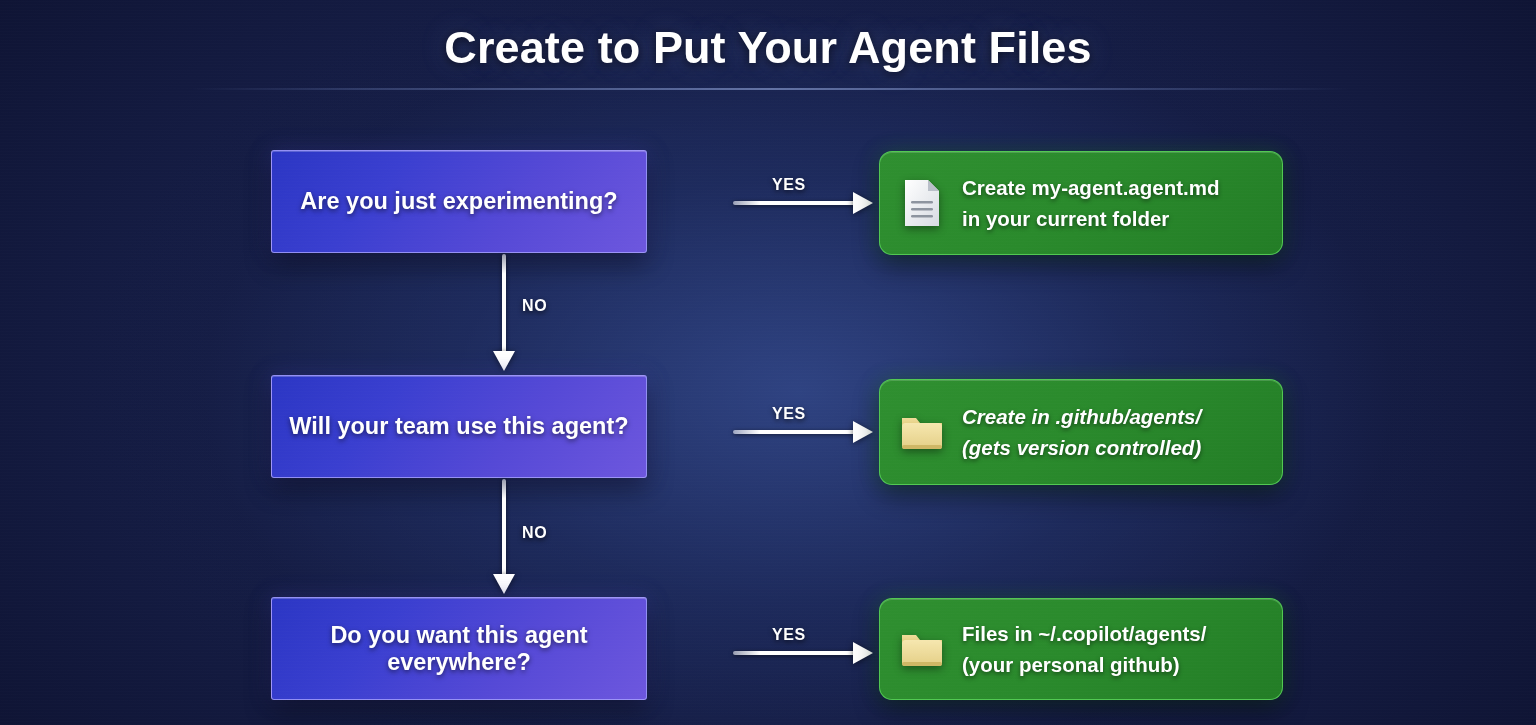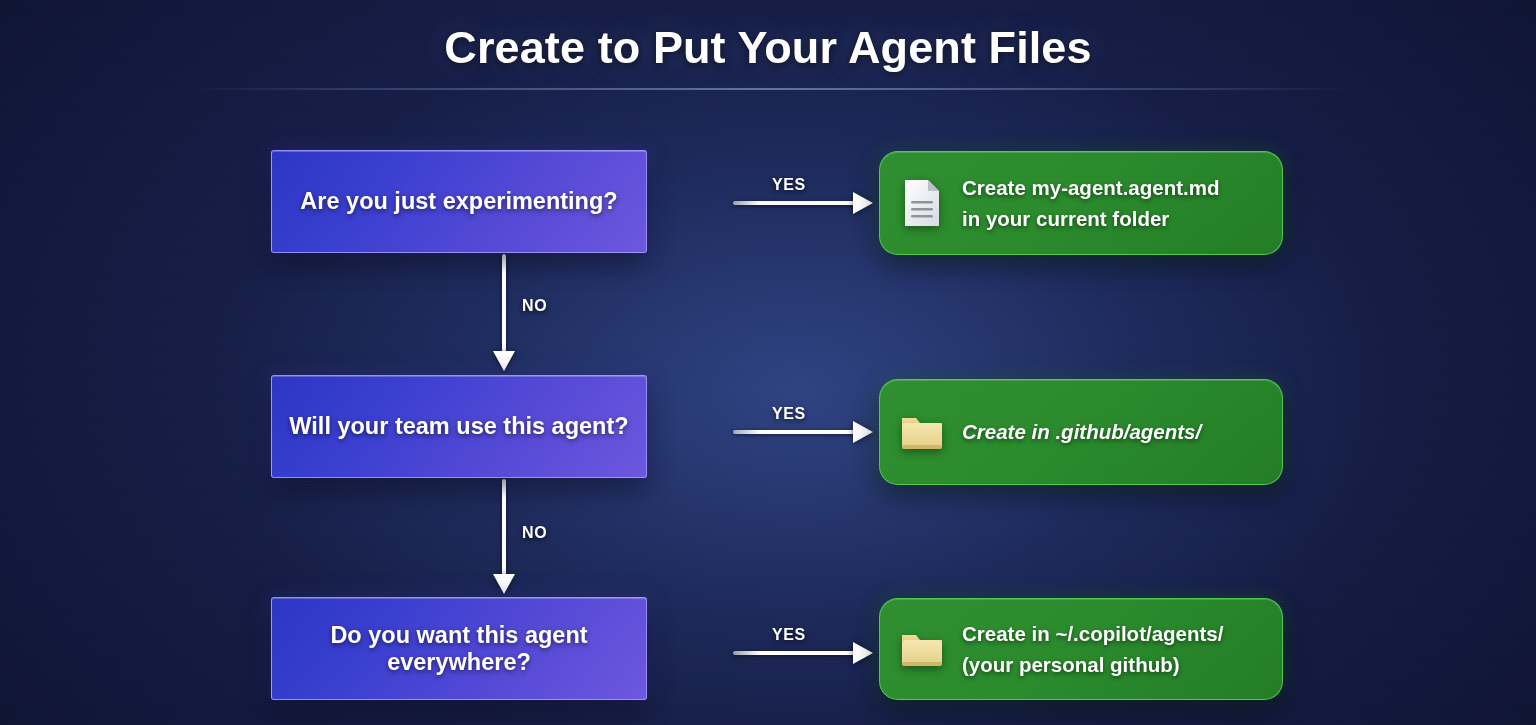--- a/index.html
+++ b/index.html
@@ -43,21 +43,21 @@
                0 0 22px rgba(80,80,220,.30);
     justify-content:center;
   }
   .decision .label{
     font-size:23.5px;font-weight:bold;color:#fff;
     text-shadow:0 2px 5px rgba(0,0,0,.55);
     text-align:center;padding:0 16px;
   }
 
   .outcome{
-    width:404px;border-radius:19px;
+    width:404px;border-radius:13px;
     background:linear-gradient(140deg,#2f8f30 0%,#2a8a2c 48%,#237d26 100%);
     border:1.5px solid rgba(86,206,86,.92);
     box-shadow:0 10px 26px rgba(0,0,0,.45), inset 0 1px 0 rgba(255,255,255,.16),
                0 0 20px rgba(40,150,50,.30);
     padding:0 18px;gap:16px;
   }
   .outcome .otext{
     font-size:20.5px;font-weight:bold;color:#fff;line-height:1.52;
     text-shadow:0 2px 4px rgba(0,0,0,.5);
   }
@@ -166,20 +166,21 @@
               <stop offset="100%" stop-color="#e4cf86"></stop>
           </linearGradient>
         </defs>
         <path d="M4 12 h14 l4 5 h22 v6 H4 Z" fill="url(#fg1)"></path>
         <rect x="4" y="17" width="40" height="26" rx="3.5" fill="url(#fg2)"></rect>
         <rect x="4" y="39" width="40" height="4" rx="2" fill="#cfb765"></rect>
       </svg>
     </span>
     <span class="otext">
       <span class="l1">Create in .github/agents/</span>
+      <span class="l2">(gets version controlled)</span>
     </span>
   </div>
 
   <div class="edge-label" style="left:522px;top:524px;">NO</div>
   <div class="varrow" style="left:491px;top:479px;height:115px;">
     <div class="vline"></div>
     <div class="vhead"></div>
   </div>
 
   <div class="node decision" style="left:271px;top:597px;">
@@ -204,18 +205,18 @@
             <stop offset="0%" stop-color="#f6e7af"></stop>
               <stop offset="100%" stop-color="#e4cf86"></stop>
           </linearGradient>
         </defs>
         <path d="M4 12 h14 l4 5 h22 v6 H4 Z" fill="url(#fg3)"></path>
         <rect x="4" y="17" width="40" height="26" rx="3.5" fill="url(#fg4)"></rect>
         <rect x="4" y="39" width="40" height="4" rx="2" fill="#cfb765"></rect>
       </svg>
     </span>
     <span class="otext">
-      <span class="l1">Create in ~/.copilot/agents/</span>
+      <span class="l1">Files in ~/.copilot/agents/</span>
       <span class="l2">(your personal github)</span>
     </span>
   </div>
 
 </div>
 
 </body></html>

